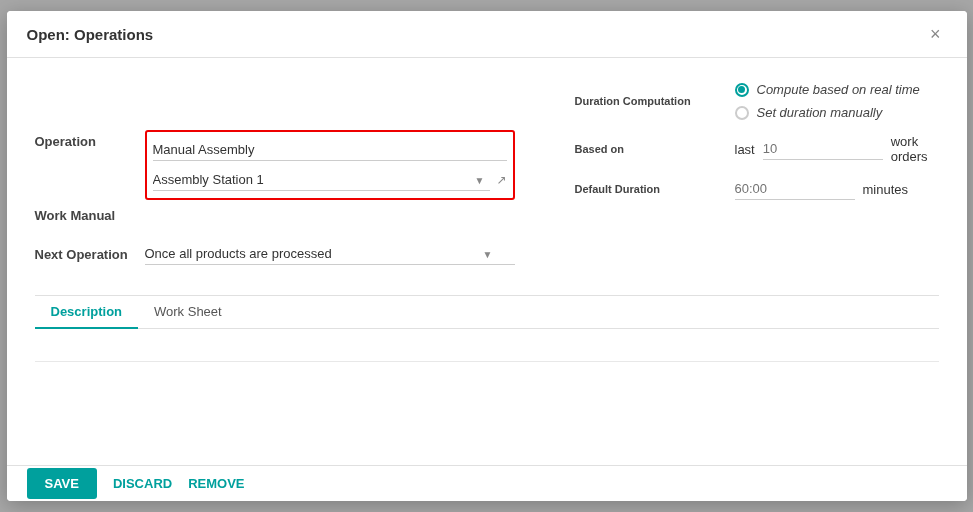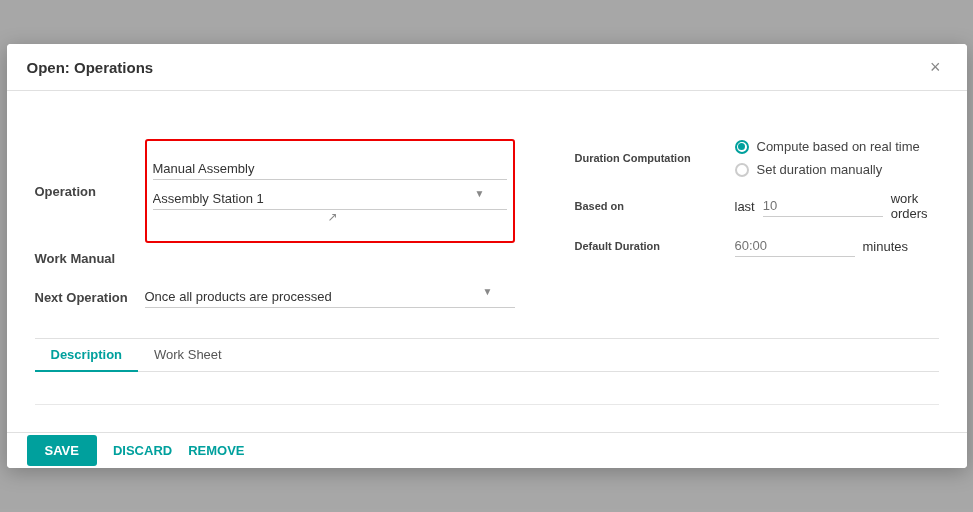--- a/index.html
+++ b/index.html
@@ -17,27 +17,26 @@
       width: 973px;
       height: 512px;
       position: relative;
       display: flex;
       align-items: center;
       justify-content: center;
     }
     .modal {
       background: #fff;
       width: 960px;
-      height: 424px;
+      height: 490px;
       border-radius: 4px;
       box-shadow: 0 4px 20px rgba(0,0,0,0.25);
       display: flex;
       flex-direction: column;
       position: relative;
-      gap: 24px;
     }
     .modal-header {
       display: flex;
       justify-content: space-between;
       align-items: center;
       padding: 12px 20px;
       border-bottom: 1px solid #e0e0e0;
       background: #fff;
       border-radius: 4px 4px 0 0;
     }
@@ -81,37 +80,37 @@
       color: #444;
       font-size: 13px;
       flex-shrink: 0;
     }
     .form-field {
       flex: 1;
     }
     .highlighted-box {
       border: 2px solid #e00;
       border-radius: 3px;
-      padding: 17px 6px;
+      padding: 7px 6px;
+      margin-top: 48px;
     }
     .field-input {
       width: 100%;
       border: none;
       border-bottom: 1px solid #ccc;
       outline: none;
       font-size: 13px;
       color: #333;
       padding: 3px 0;
       background: transparent;
     }
     .select-wrapper {
       display: flex;
       align-items: center;
       position: relative;
-      flex-direction: column;
     }
     .field-select {
       width: 100%;
       border: none;
       border-bottom: 1px solid #ccc;
       outline: none;
       font-size: 13px;
       color: #333;
       padding: 3px 0;
       background: transparent;
@@ -170,20 +169,21 @@
     .radio-dot.active::after {
       content: '';
       width: 7px;
       height: 7px;
       border-radius: 50%;
       background: #00a09d;
     }
     .radio-label {
       font-size: 13px;
       color: #444;
+      font-style: italic;
     }
     .inline-field-group {
       display: flex;
       align-items: center;
       gap: 8px;
     }
     .inline-input {
       width: 120px;
       border: none;
       border-bottom: 1px solid #ccc;

